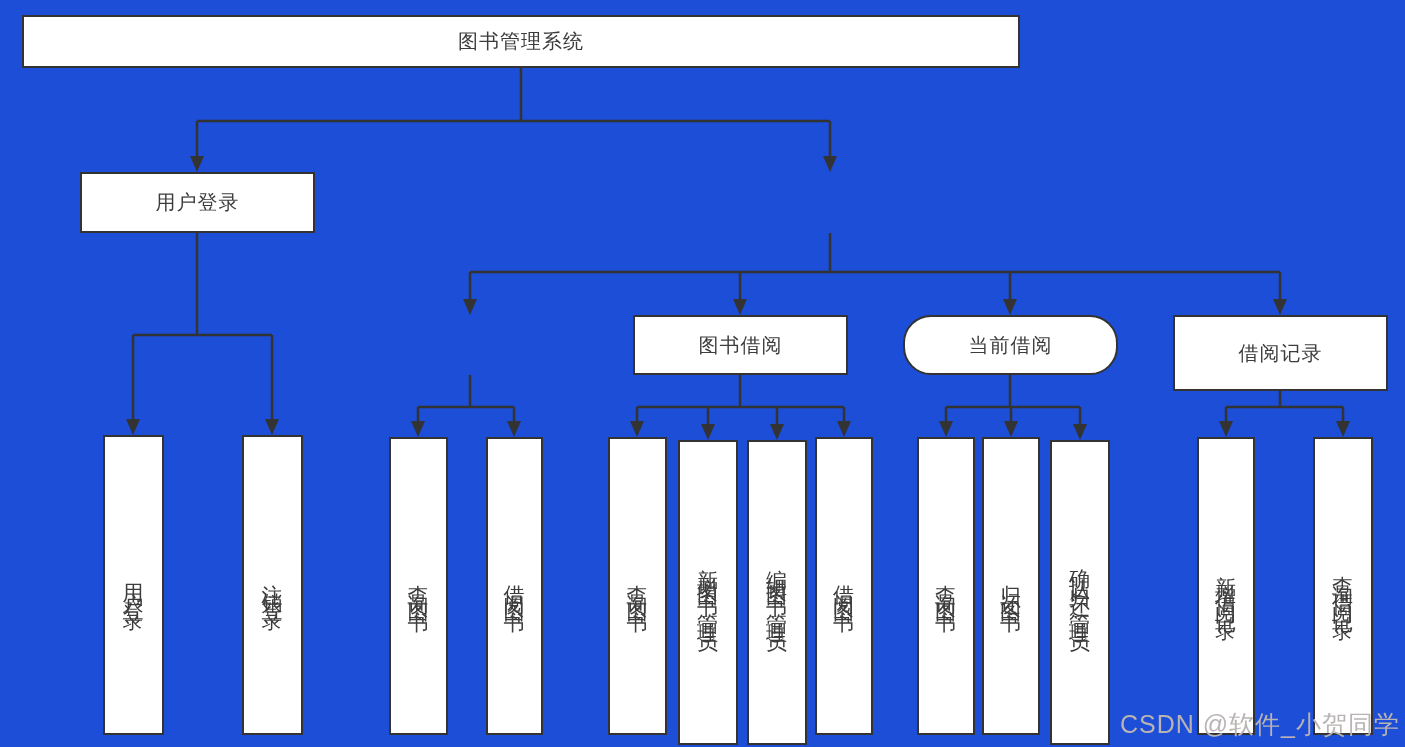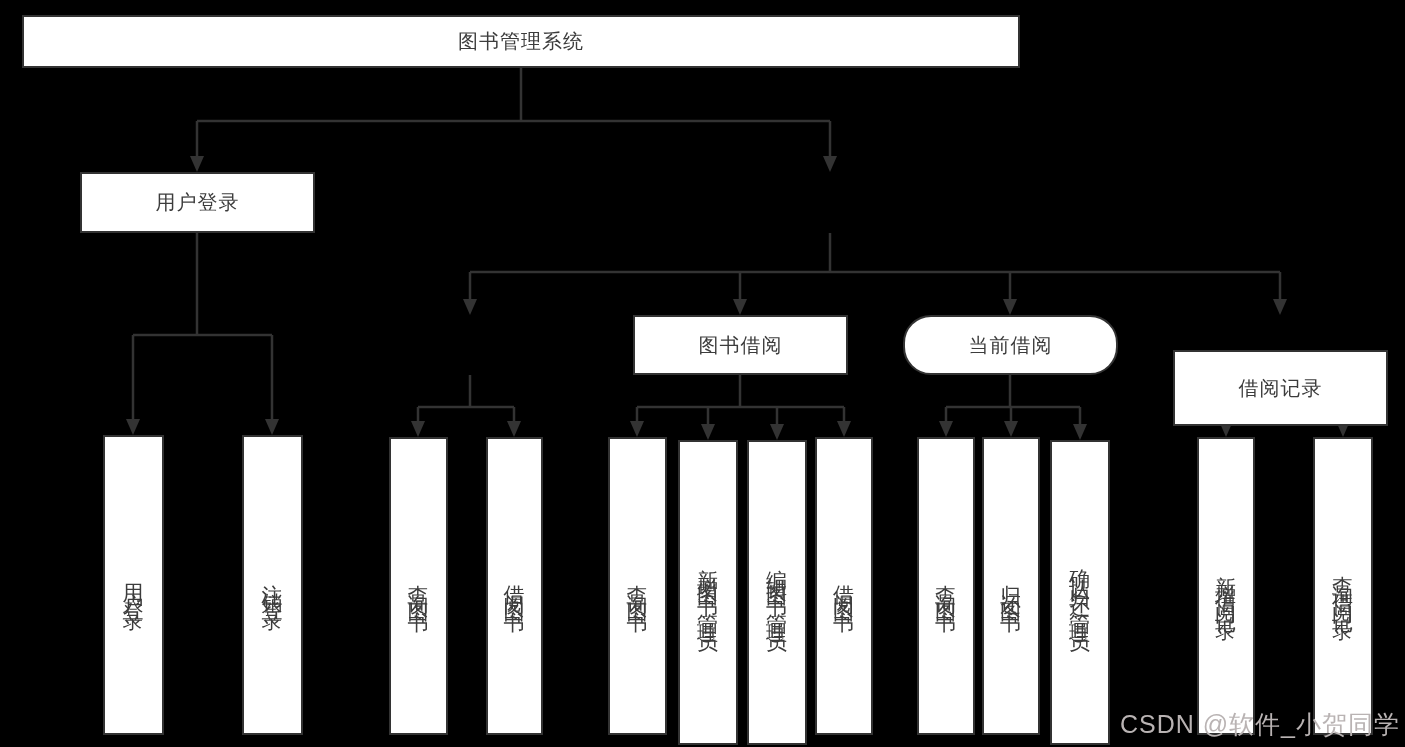--- a/index.html
+++ b/index.html
@@ -1,19 +1,19 @@
 <!DOCTYPE html>
 <html><head>
 <meta charset="utf-8">
 <style>
   html,body{margin:0;padding:0;background:#ffffff;}
   .stage{
     position:relative;
     width:1405px;height:747px;
-    background:#000000;
+    background:#1d4ed8;
     overflow:hidden;
     font-family:"Liberation Sans", sans-serif;
   }
   .connectors{position:absolute;left:0;top:0;width:1405px;height:747px;}
   .node{
     position:absolute;
     box-sizing:border-box;
     border:2px solid #333333;
     background:#ffffff;
     display:flex;
@@ -82,21 +82,21 @@
       <path d="M1336,421 H1350 L1343,437 Z"></path>
     </g>
   </svg>
 
   <div class="node h" style="left:22px;top:15px;width:998px;height:53px;">图书管理系统</div>
 
   <div class="node h" style="left:80px;top:172px;width:235px;height:61px;">用户登录</div>
 
   <div class="node h" style="left:633px;top:315px;width:215px;height:60px;">图书借阅</div>
   <div class="node h" style="left:903px;top:315px;width:215px;height:60px;border-radius:28px;">当前借阅</div>
-  <div class="node h" style="left:1173px;top:315px;width:215px;height:76px;margin-top:35px;">借阅记录</div>
+  <div class="node h" style="left:1173px;top:315px;width:215px;height:76px;">借阅记录</div>
 
   <div class="node v" style="left:103px;top:435px;width:61px;height:300px;">用户登录</div>
   <div class="node v" style="left:242px;top:435px;width:61px;height:300px;">注销登录</div>
 
   <div class="node v" style="left:389px;top:437px;width:59px;height:298px;">查询图书</div>
   <div class="node v" style="left:486px;top:437px;width:57px;height:298px;">借阅图书</div>
 
   <div class="node v" style="left:608px;top:437px;width:59px;height:298px;">查询图书</div>
   <div class="node v" style="left:678px;top:440px;width:60px;height:305px;">新增图书（管理员）</div>
   <div class="node v" style="left:747px;top:440px;width:60px;height:305px;">编辑图书（管理员）</div>

